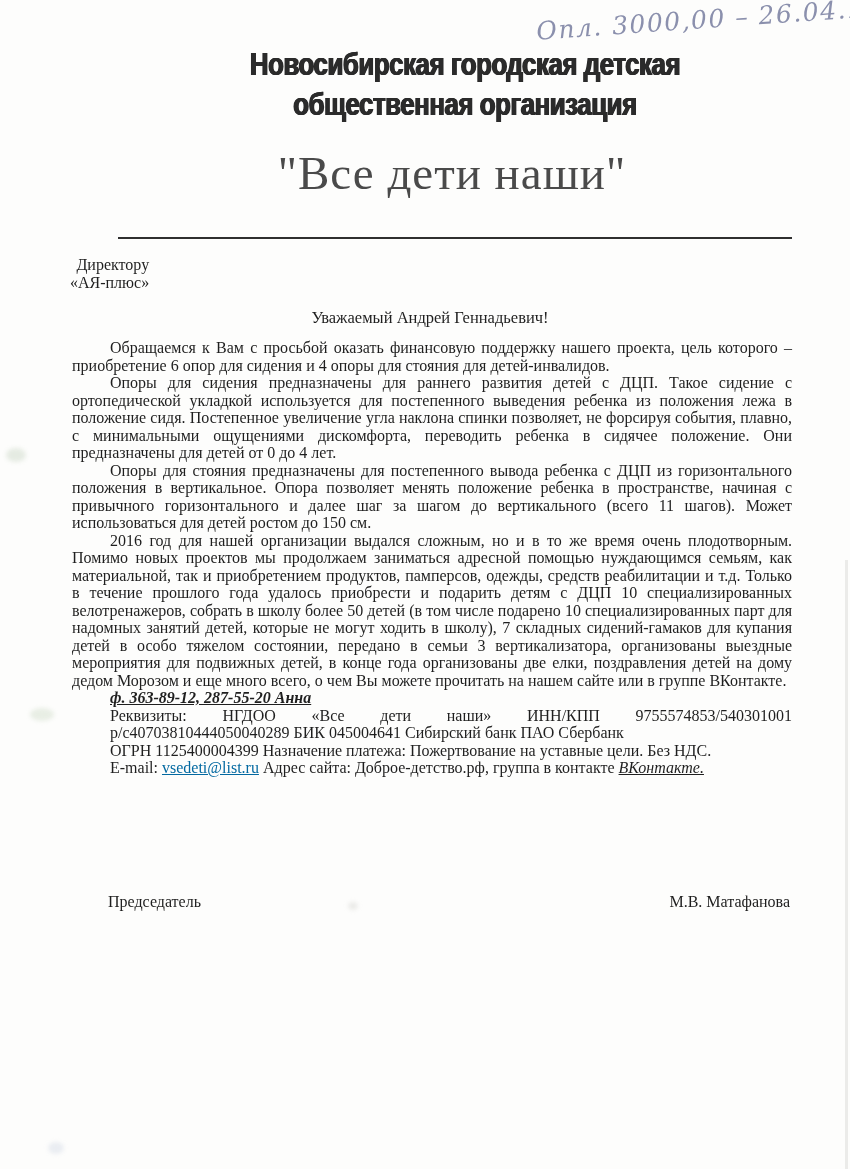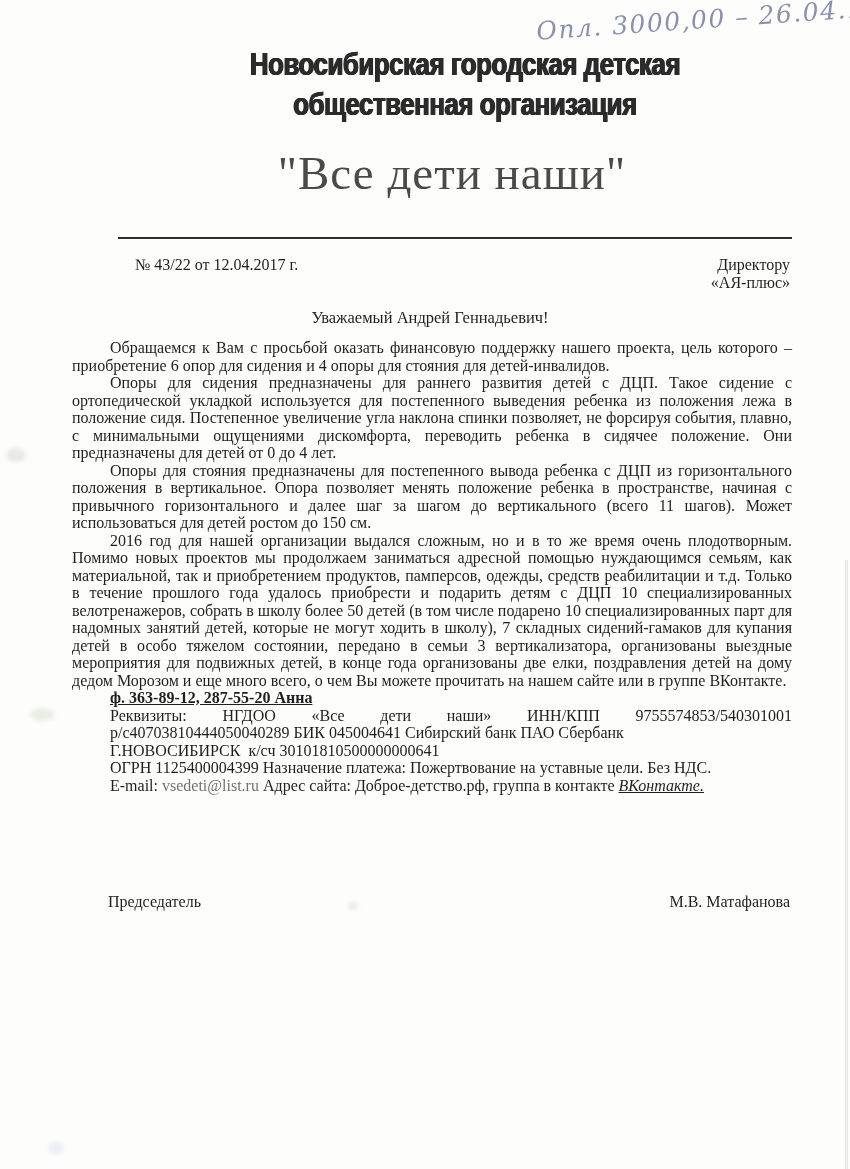--- a/index.html
+++ b/index.html
@@ -102,32 +102,33 @@
     font-size: 16px;
     line-height: 17.5px;
   }
   .body-block p {
     margin: 0;
     text-indent: 38px;
     text-align: justify;
   }
   .phone-line {
     font-weight: 700;
+    font-style: italic;
     text-decoration: underline;
     text-indent: 0;
     text-align: left !important;
   }
   .req-justified {
     margin: 0;
     text-indent: 38px;
     text-align: justify;
     text-align-last: justify;
   }
   .req-line { margin: 0; text-align: left; }
-  .email-link { color: #737373; }
+  .email-link { text-decoration: underline; color: #0369a1; }
   .vk-link {
     font-weight: 400;
     font-style: italic;
     text-decoration: underline;
     color: #1f1f1f;
   }
 
   .signature-row {
     position: absolute;
     top: 893px;
@@ -163,40 +164,38 @@
 
   <div class="org-header">
     <div class="org-name">Новосибирская городская детская общественная организация</div>
   </div>
 
   <div class="letter-title">"Все дети наши"</div>
 
   <div class="divider"></div>
 
   <div class="ref-row">
-    <span class="ref-number">№ 43/22 от 12.04.2017 г.</span>
     <span class="addressee">
       <span>Директору</span><br>
       <span>«АЯ-плюс»</span>
     </span>
   </div>
 
   <div class="salutation">Уважаемый Андрей Геннадьевич!</div>
 
   <div class="body-block">
     <p>Обращаемся к Вам с просьбой оказать финансовую поддержку нашего проекта, цель которого – приобретение 6 опор для сидения и 4 опоры для стояния для детей-инвалидов.</p>
     <p>Опоры для сидения предназначены для раннего развития детей с ДЦП. Такое сидение с ортопедической укладкой используется для постепенного выведения ребенка из положения лежа в положение сидя. Постепенное увеличение угла наклона спинки позволяет, не форсируя события, плавно, с минимальными ощущениями дискомфорта, переводить ребенка в сидячее положение. Они предназначены для детей от 0 до 4 лет.</p>
     <p>Опоры для стояния предназначены для постепенного вывода ребенка с ДЦП из горизонтального положения в вертикальное. Опора позволяет менять положение ребенка в пространстве, начиная с привычного горизонтального и далее шаг за шагом до вертикального (всего 11 шагов). Может использоваться для детей ростом до 150 см.</p>
     <p>2016 год для нашей организации выдался сложным, но и в то же время очень плодотворным. Помимо новых проектов мы продолжаем заниматься адресной помощью нуждающимся семьям, как материальной, так и приобретением продуктов, памперсов, одежды, средств реабилитации и т.д. Только в течение прошлого года удалось приобрести и подарить детям с ДЦП 10 специализированных велотренажеров, собрать в школу более 50 детей (в том числе подарено 10 специализированных парт для надомных занятий детей, которые не могут ходить в школу), 7 складных сидений-гамаков для купания детей в особо тяжелом состоянии, передано в семьи 3 вертикализатора, организованы выездные мероприятия для подвижных детей, в конце года организованы две елки, поздравления детей на дому дедом Морозом и еще много всего, о чем Вы можете прочитать на нашем сайте или в группе ВКонтакте.</p>
 
     <p class="phone-line">ф. 363-89-12, 287-55-20 Анна</p>
 
     <p class="req-justified">Реквизиты: НГДОО «Все дети наши» ИНН/КПП 9755574853/540301001</p>
     <p class="req-line">р/с40703810444050040289 БИК 045004641 Сибирский банк ПАО Сбербанк</p>
-    <p class="req-line">Г.НОВОСИБИРСК &nbsp;к/сч&nbsp;30101810500000000641</p>
     <p class="req-line">ОГРН 1125400004399 Назначение платежа: Пожертвование на уставные цели. Без НДС.</p>
     <p class="req-line"><span>E-mail: </span><span class="email-link">vsedeti@list.ru</span><span> Адрес сайта: Доброе-детство.рф, группа в контакте </span><span class="vk-link">ВКонтакте.</span></p>
   </div>
 
   <div class="signature-row">
     <span class="sig-position">Председатель</span>
     <span class="sig-name">М.В. Матафанова</span>
   </div>
 
   <div class="smudge smudge-1"></div>

